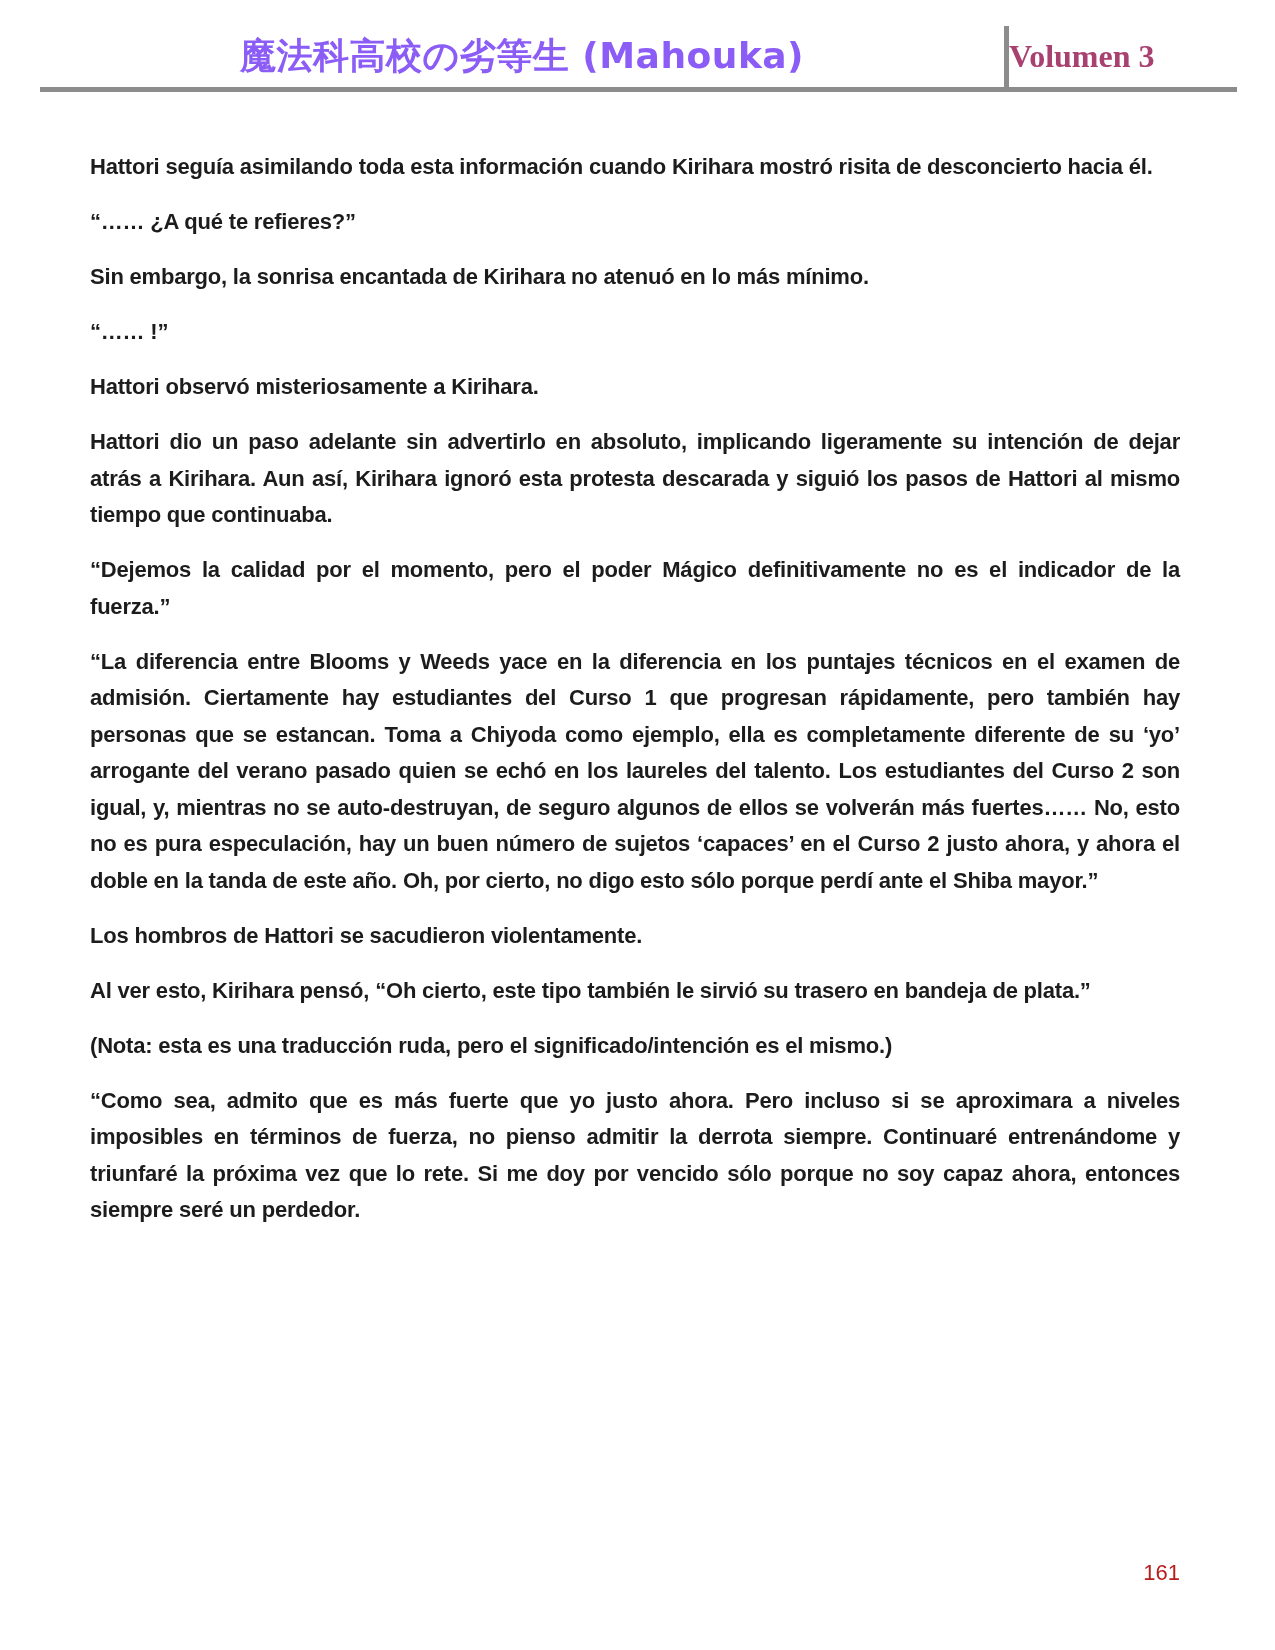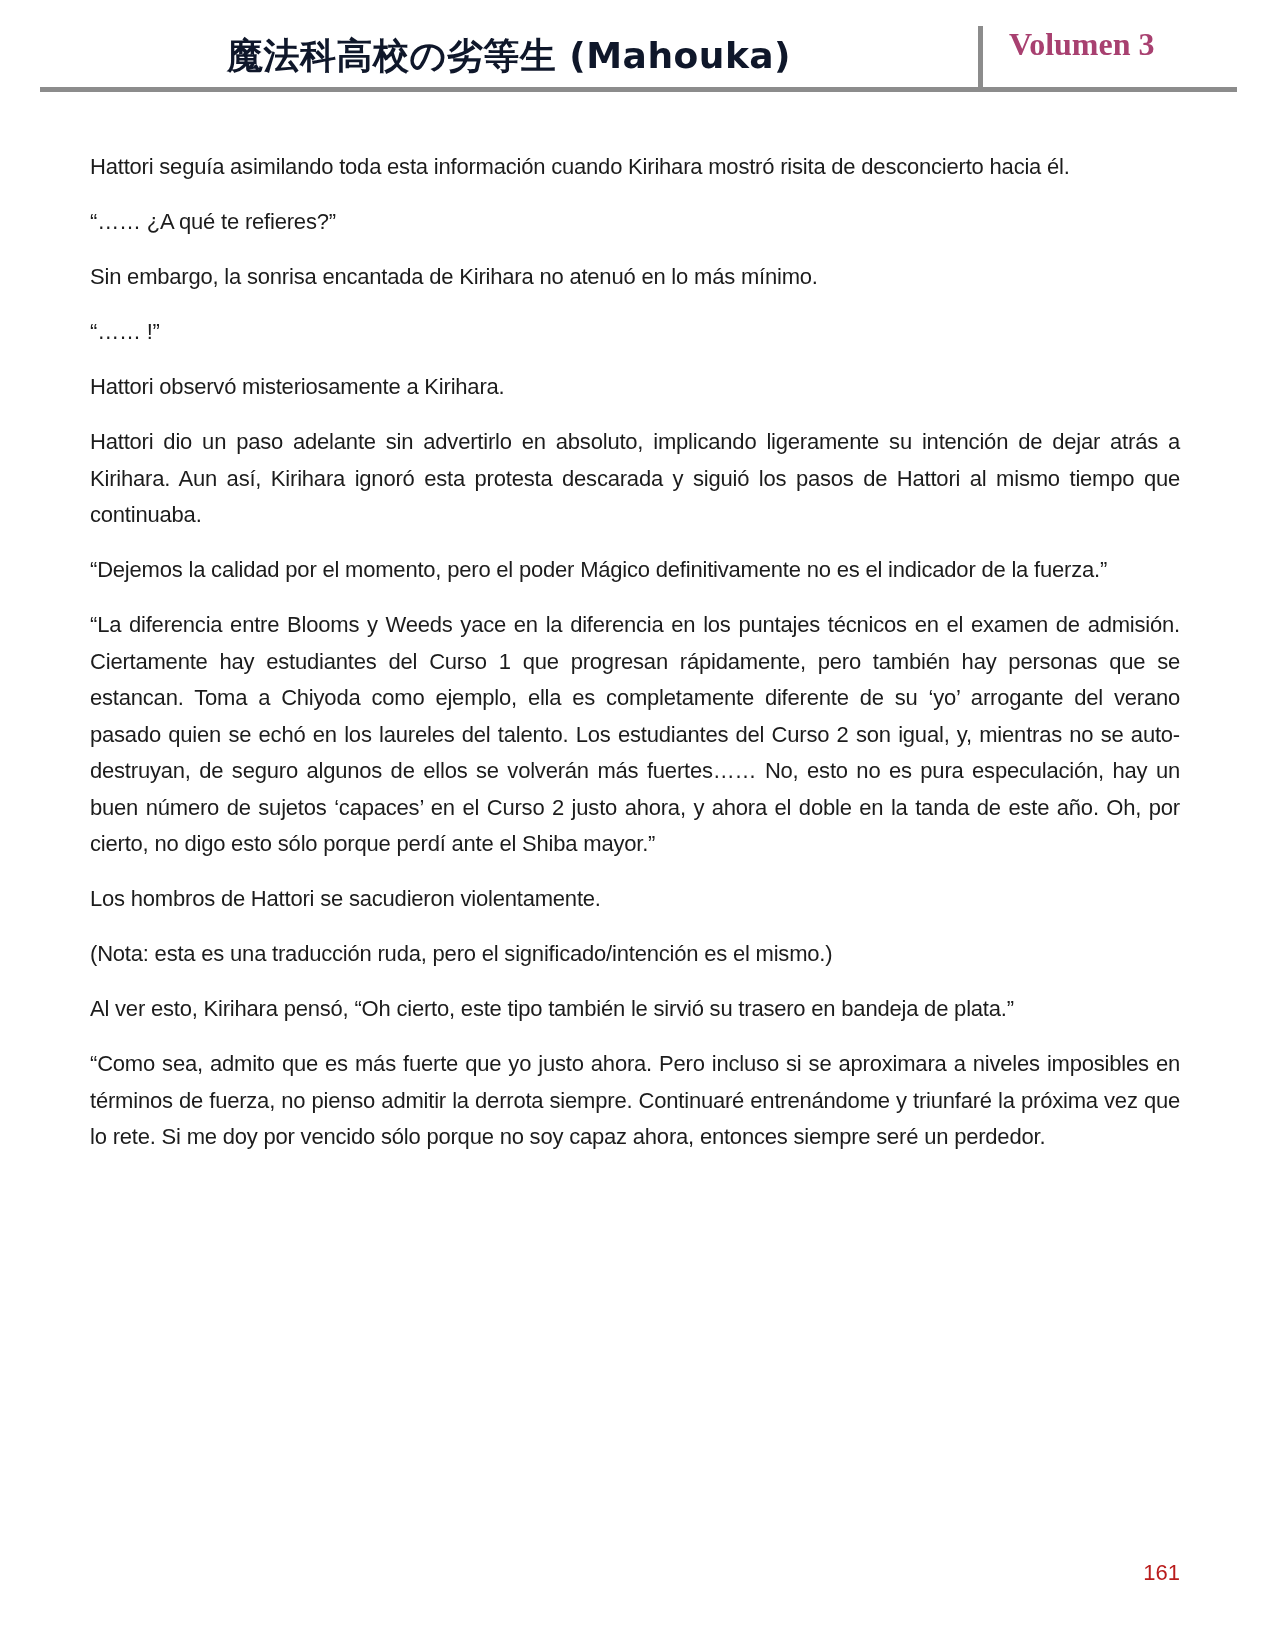--- a/index.html
+++ b/index.html
@@ -33,32 +33,31 @@
   .header-title-cell {
     flex: 1 1 auto;
     display: flex;
     align-items: center;
     justify-content: center;
   }
   .header-title {
     font-family: "DejaVu Sans", "Liberation Sans", sans-serif;
     font-weight: bold;
     font-size: 36px;
-    color: #0f172a;
+    color: #8b5cf6;
     letter-spacing: 0.5px;
     white-space: nowrap;
     text-align: right;
   }
   .header-volume-cell {
     flex: 0 0 auto;
     width: 228px;
     border-left: 5px solid #8c8c8c;
     display: flex;
-    align-items: flex-start;
-    padding-left: 26px;
+    align-items: center;
   }
   .volume-label {
     font-family: "Liberation Serif", "DejaVu Serif", serif;
     font-weight: bold;
     font-size: 32px;
     color: #a84070;
     white-space: nowrap;
   }
 
   
@@ -68,20 +67,21 @@
     top: 149px;
     width: 1090px;
   }
   .content p {
     margin: 0 0 18.5px 0;
     font-size: 22px;
     line-height: 36.5px;
     letter-spacing: -0.2px;
     text-align: justify;
     color: #1c1c1c;
+    font-weight: bold;
   }
 
   
   .page-number {
     position: absolute;
     right: 95px;
     top: 1559px;
     font-size: 22px;
     line-height: 28px;
     color: #b91c1c;
@@ -104,20 +104,20 @@
   <div class="content">
     <p>Hattori seguía asimilando toda esta información cuando Kirihara mostró risita de desconcierto hacia él.</p>
     <p>“…… ¿A qué te refieres?”</p>
     <p>Sin embargo, la sonrisa encantada de Kirihara no atenuó en lo más mínimo.</p>
     <p>“…… !”</p>
     <p>Hattori observó misteriosamente a Kirihara.</p>
     <p>Hattori dio un paso adelante sin advertirlo en absoluto, implicando ligeramente su intención de dejar atrás a Kirihara. Aun así, Kirihara ignoró esta protesta descarada y siguió los pasos de Hattori al mismo tiempo que continuaba.</p>
     <p>“Dejemos la calidad por el momento, pero el poder Mágico definitivamente no es el indicador de la fuerza.”</p>
     <p>“La diferencia entre Blooms y Weeds yace en la diferencia en los puntajes técnicos en el examen de admisión. Ciertamente hay estudiantes del Curso 1 que progresan rápidamente, pero también hay personas que se estancan. Toma a Chiyoda como ejemplo, ella es completamente diferente de su ‘yo’ arrogante del verano pasado quien se echó en los laureles del talento. Los estudiantes del Curso 2 son igual, y, mientras no se auto-destruyan, de seguro algunos de ellos se volverán más fuertes…… No, esto no es pura especulación, hay un buen número de sujetos ‘capaces’ en el Curso 2 justo ahora, y ahora el doble en la tanda de este año. Oh, por cierto, no digo esto sólo porque perdí ante el Shiba mayor.”</p>
     <p>Los hombros de Hattori se sacudieron violentamente.</p>
+    <p>Al ver esto, Kirihara pensó, “Oh cierto, este tipo también le sirvió su trasero en bandeja de plata.”</p>
     <p>(Nota: esta es una traducción ruda, pero el significado/intención es el mismo.)</p>
-    <p>Al ver esto, Kirihara pensó, “Oh cierto, este tipo también le sirvió su trasero en bandeja de plata.”</p>
     <p>“Como sea, admito que es más fuerte que yo justo ahora. Pero incluso si se aproximara a niveles imposibles en términos de fuerza, no pienso admitir la derrota siempre. Continuaré entrenándome y triunfaré la próxima vez que lo rete. Si me doy por vencido sólo porque no soy capaz ahora, entonces siempre seré un perdedor.</p>
   </div>
 
   <div class="page-number">161</div>
 
 </div>
 
 </body></html>

